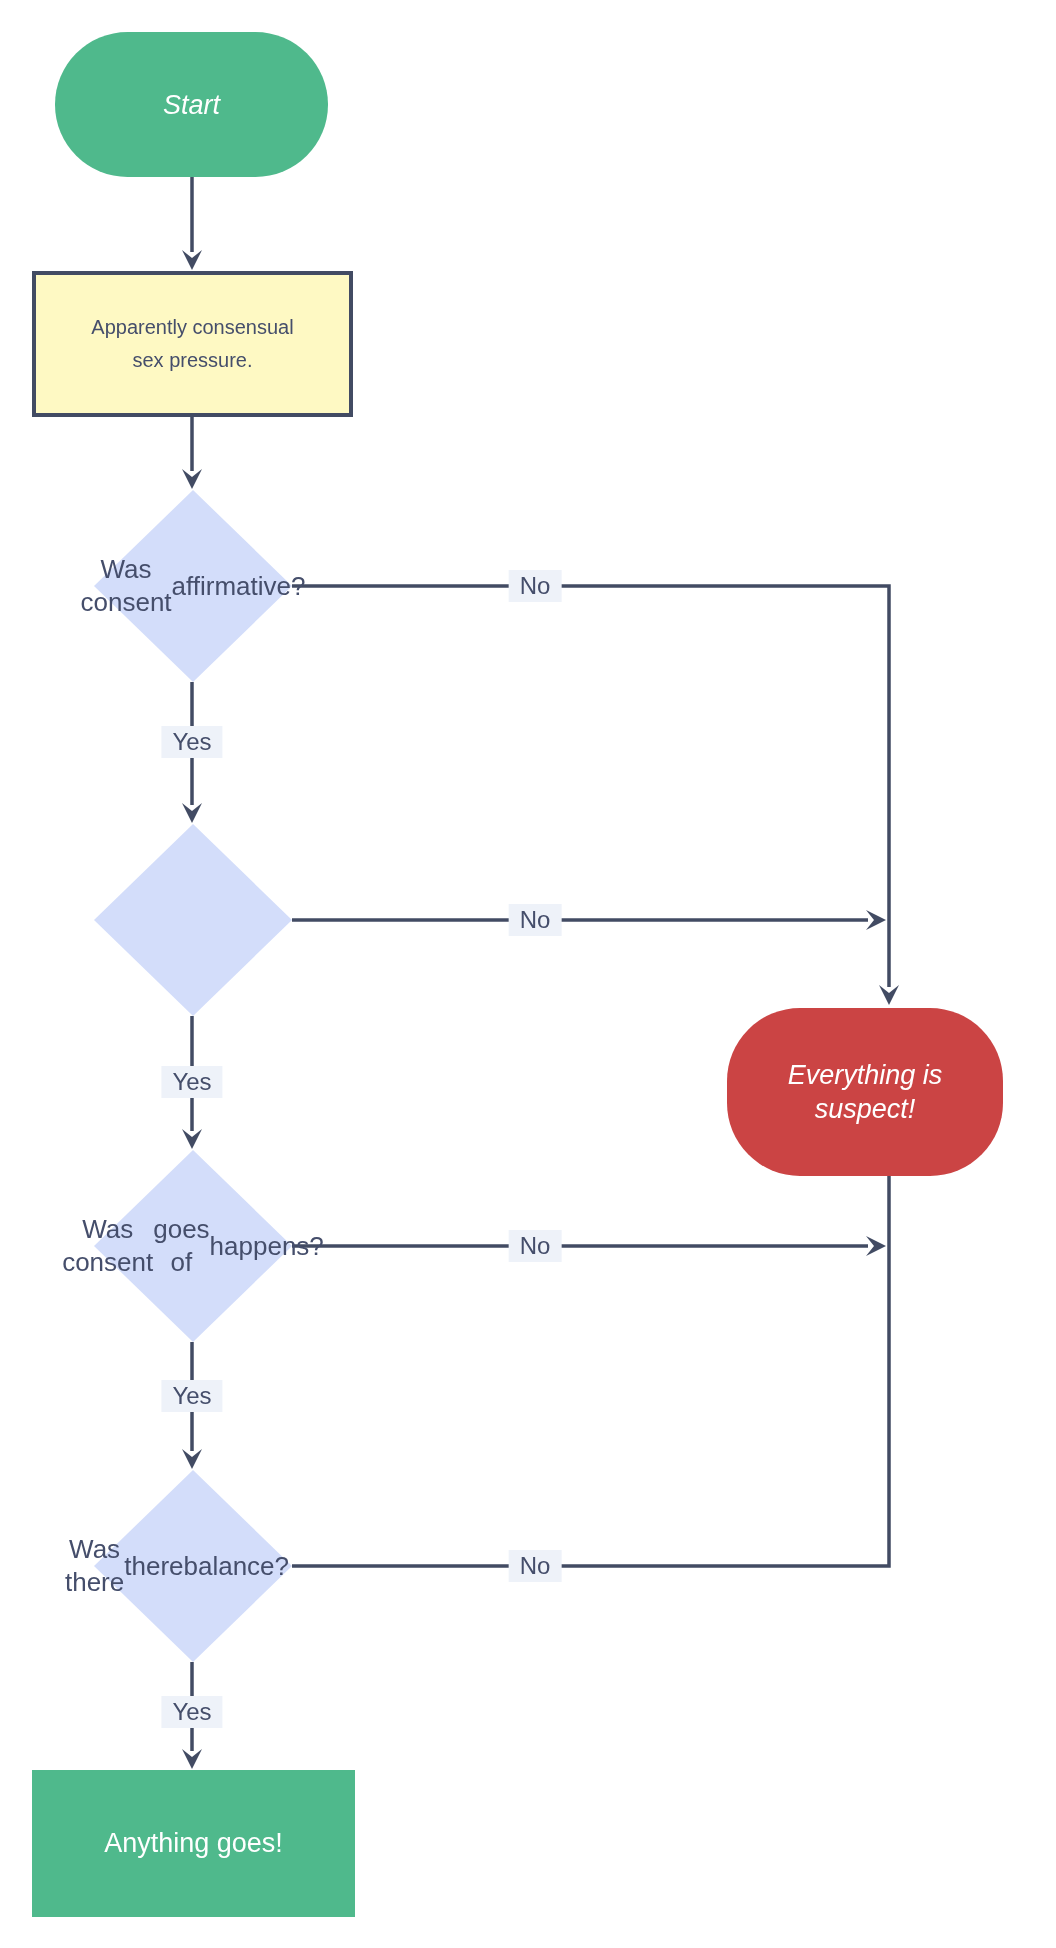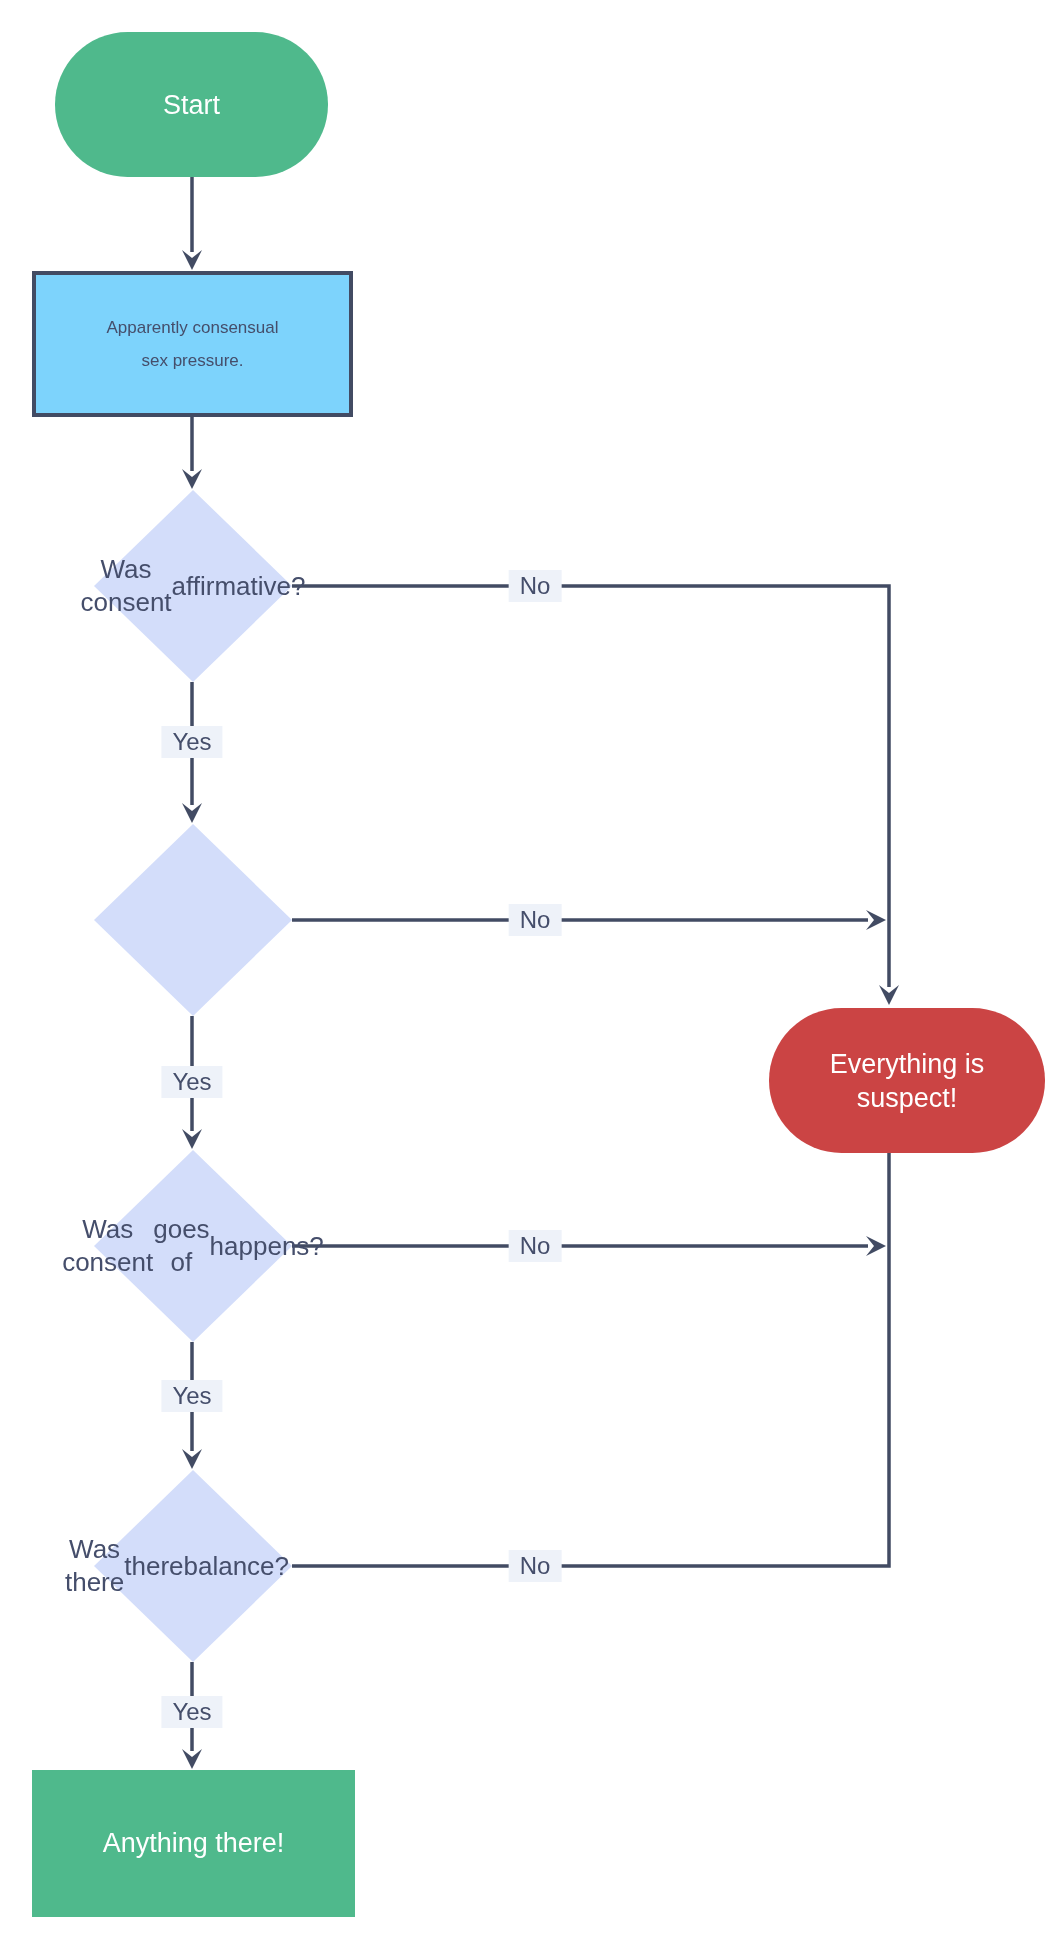--- a/index.html
+++ b/index.html
@@ -50,27 +50,27 @@
     justify-content: center;
     text-align: center;
     box-sizing: border-box;
   }
   .terminal {
     border-radius: 73px;
     background: var(--terminal-green);
     color: var(--text-light);
     font-size: 27px;
   }
-  .terminal .line { line-height: 34px; }
+  .terminal .line { line-height: 34px; font-style: italic; }
   .suspect { background: var(--alert-red); }
   .process {
-    background: #7dd3fc;
+    background: #fef9c3;
     border: 4px solid var(--stroke-dark);
     color: var(--text-dark);
-    font-size: 17px;
+    font-size: 20px;
   }
   .process .line { line-height: 33px; }
   .endrect {
     background: var(--terminal-green);
     color: var(--text-light);
     font-size: 27px;
   }
   .dtext {
     position: absolute;
     display: flex;
@@ -155,27 +155,27 @@
     <div class="line">goes of</div>
     <div class="line">happens?</div>
   </div>
 
   <div class="dtext" style="left:78px; top:1470px; width:198px; height:192px;">
     <div class="line">Was there</div>
     <div class="line">there</div>
     <div class="line">balance?</div>
   </div>
 
-  <div class="node terminal suspect" style="left:769px; top:1008px; width:276px; height:145px;text-align:center;">
+  <div class="node terminal suspect" style="left:727px; top:1008px; width:276px; height:168px;text-align:center;">
     <div class="line">Everything is</div>
     <div class="line">suspect!</div>
   </div>
 
   <div class="node endrect" style="left:32px; top:1770px; width:323px; height:147px;">
-    <span class="line">Anything there!</span>
+    <span class="line">Anything goes!</span>
   </div>
 
   <div class="edge-label" style="left:192px; top:742px;">Yes</div>
   <div class="edge-label" style="left:192px; top:1082px;">Yes</div>
   <div class="edge-label" style="left:192px; top:1396px;">Yes</div>
   <div class="edge-label" style="left:192px; top:1712px;">Yes</div>
 
   <div class="edge-label" style="left:535px; top:586px;">No</div>
   <div class="edge-label" style="left:535px; top:920px;">No</div>
   <div class="edge-label" style="left:535px; top:1246px;">No</div>

